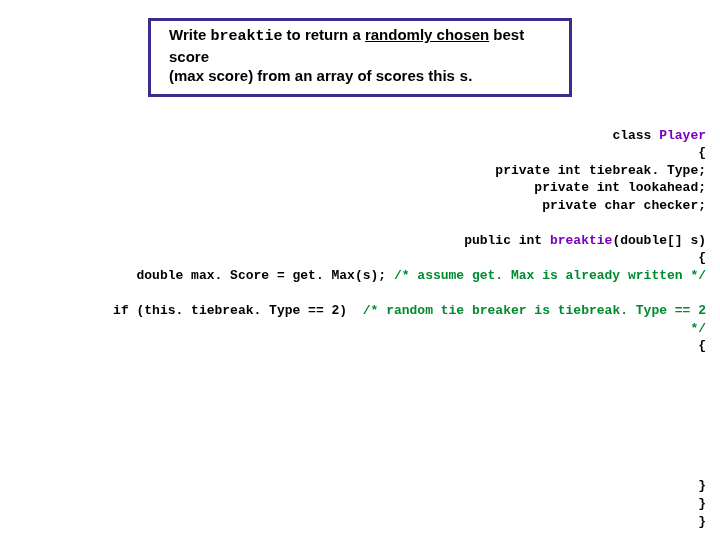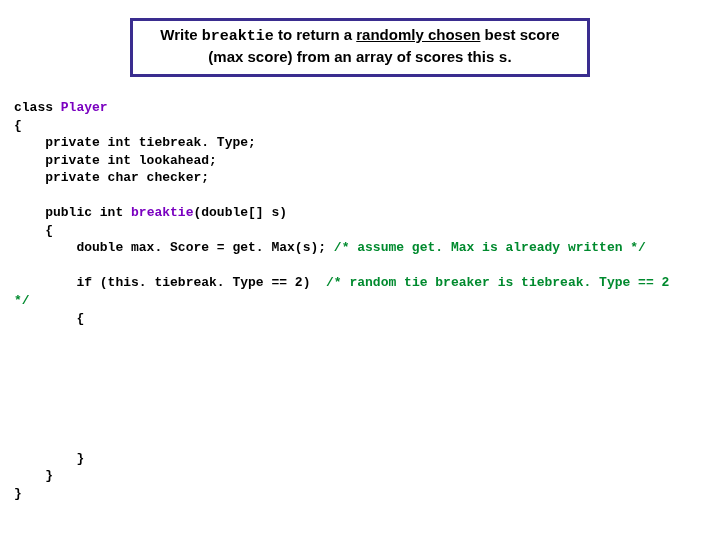--- a/index.html
+++ b/index.html
@@ -2,38 +2,38 @@
 <html><head>
 <meta charset="utf-8">
 <style>
   * { margin: 0; padding: 0; box-sizing: border-box; }
   html, body { width: 720px; height: 540px; background: #fff; font-family: Arial, sans-serif; }
   .slide { width: 720px; height: 540px; position: relative; padding: 18px 14px; }
   .banner {
     border: 3px solid #3a2d8f;
     padding: 4px 18px 6px 18px;
     margin: 0 auto;
-    width: 460px;
-    text-align: center;
+    width: 424px;
     font-family: Arial, sans-serif;
     font-weight: bold;
     font-size: 15px;
     line-height: 1.3;
     color: #000;
   }
   .banner .mono { font-family: "Courier New", monospace; font-weight: bold; }
   .banner .ul { text-decoration: underline; }
   .code {
-    margin-top: 22px;
+    margin-top: 30px;
     font-family: "Courier New", monospace;
     font-size: 13px;
     font-weight: bold;
     line-height: 1.35;
     white-space: pre;
     color: #000;
+    text-align: right;
   }            
   .code .name { color: #7a00c0; }       
   .code .cmt { color: #008a2e; }        
   .code-wrap { position: relative; }
 </style>
 </head>
 <body>
 
 <div class="slide">
 

